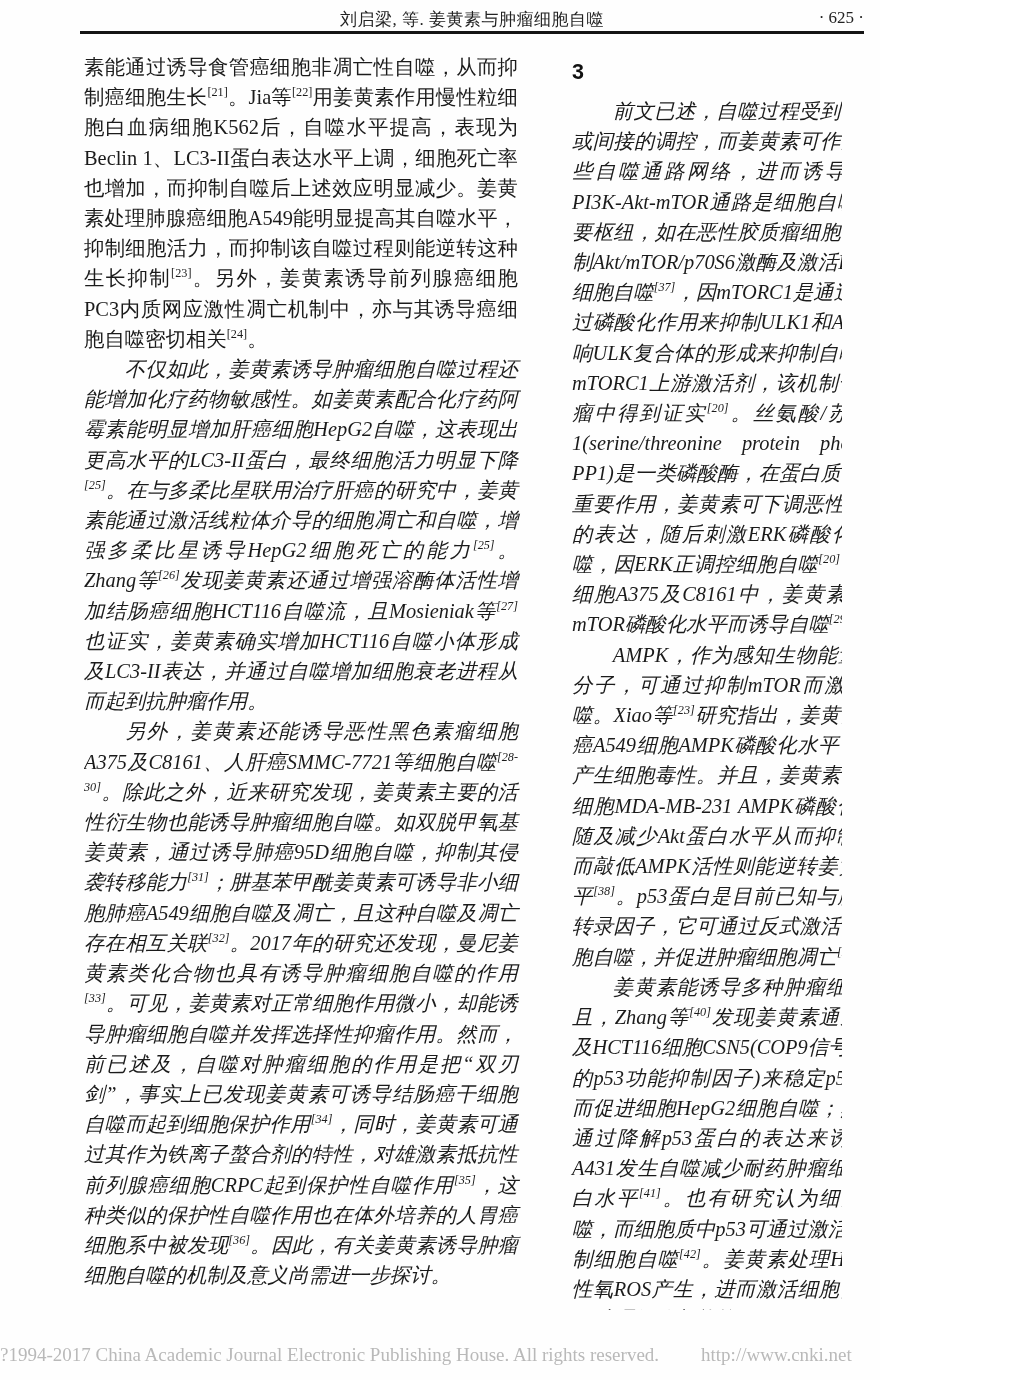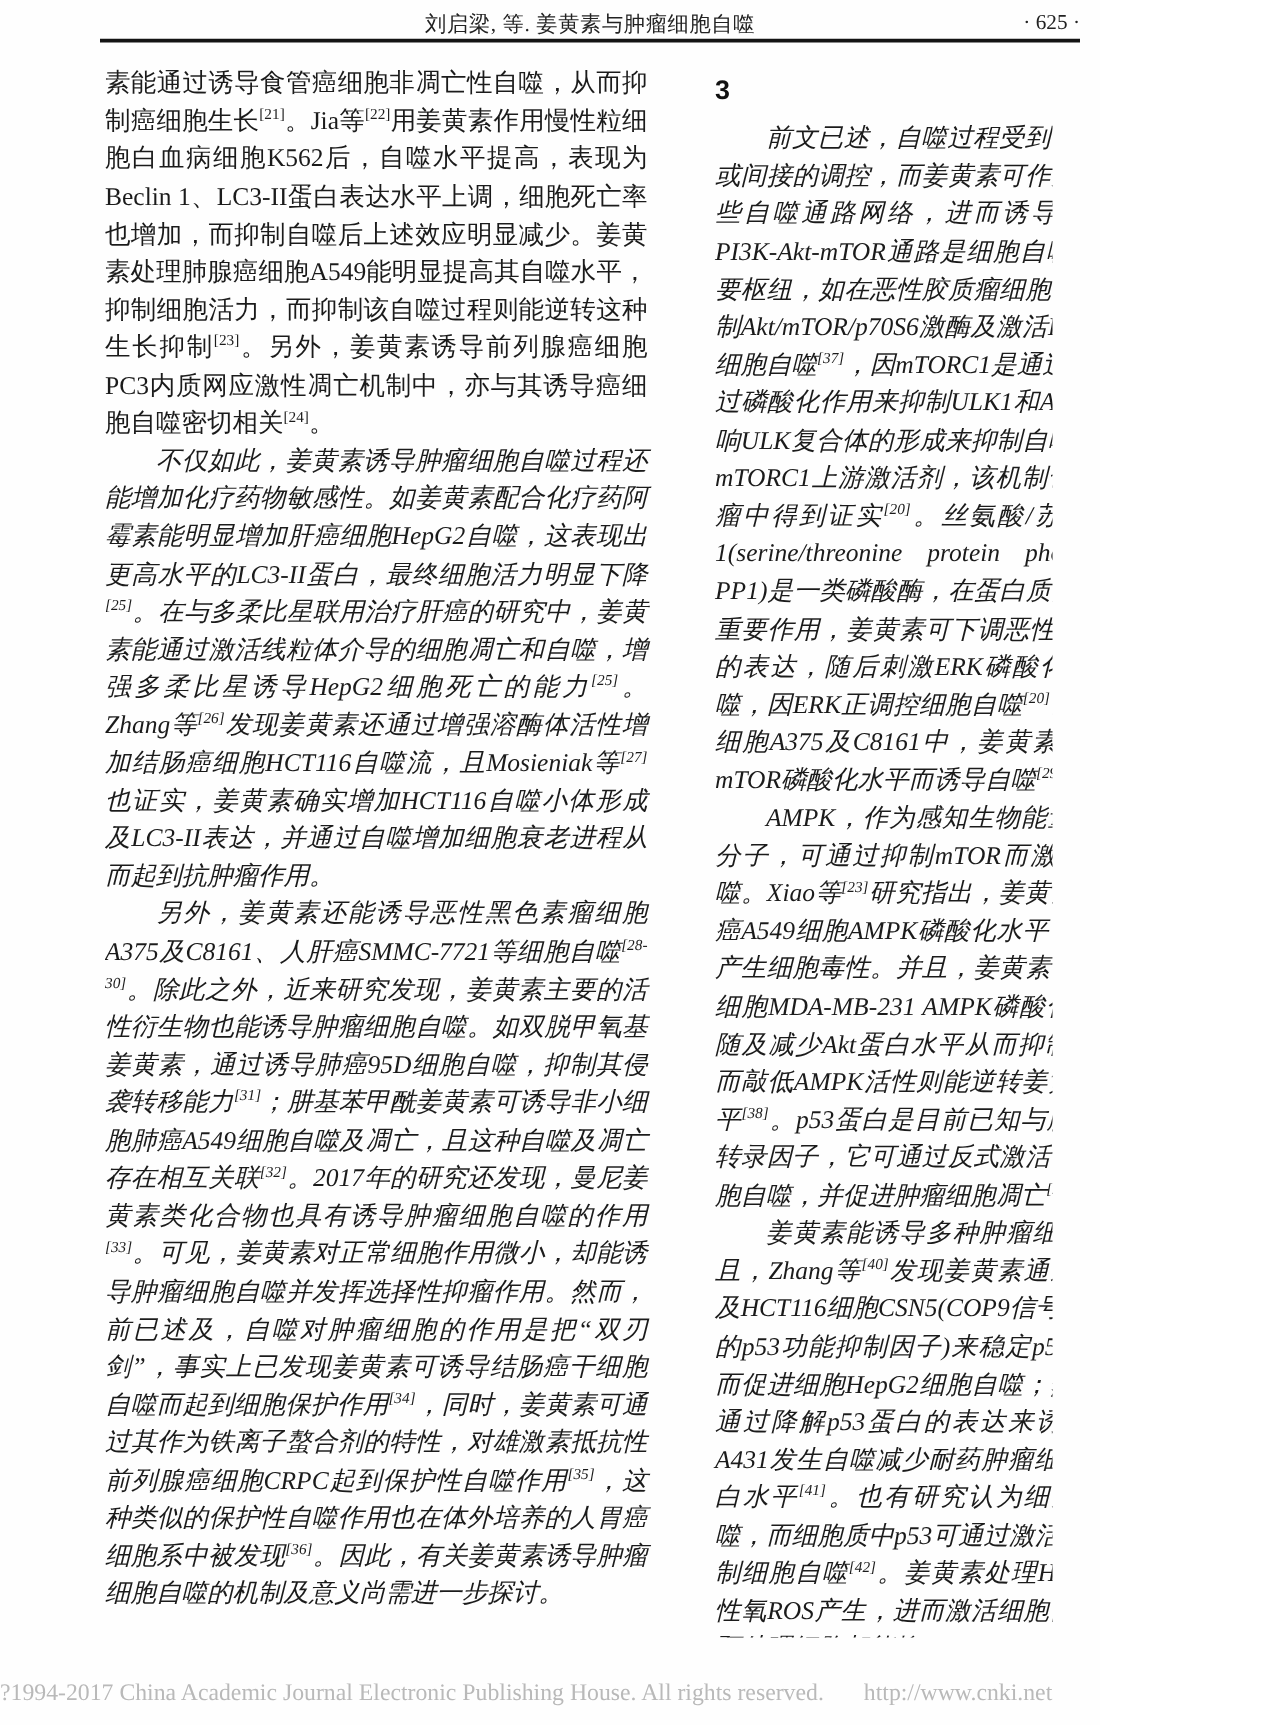--- a/index.html
+++ b/index.html
@@ -60,21 +60,21 @@
     display:flex;
   }
   .section-heading .sec-num { margin-right:16px; }
   
   .footer {
     position:absolute; left:0px; bottom:14px; right:0;
     font-size:19px;
     color:#b9b9b9;
     white-space:nowrap;
   }
-  .footer .url { margin-left:32px; }
+  .footer .url { margin-left:42px; }
 </style>
 </head>
 <body>
 
 <div class="page">
 
   <div class="header">
     <div class="running-title">刘启梁, 等. 姜黄素与肿瘤细胞自噬</div>
     <div class="page-number">· 625 ·</div>
   </div>

